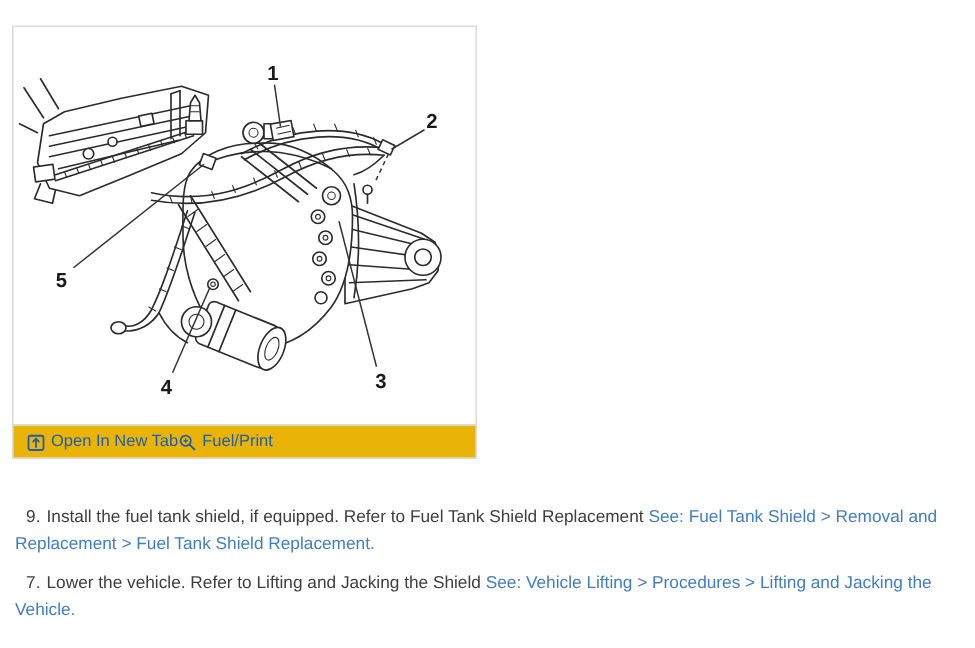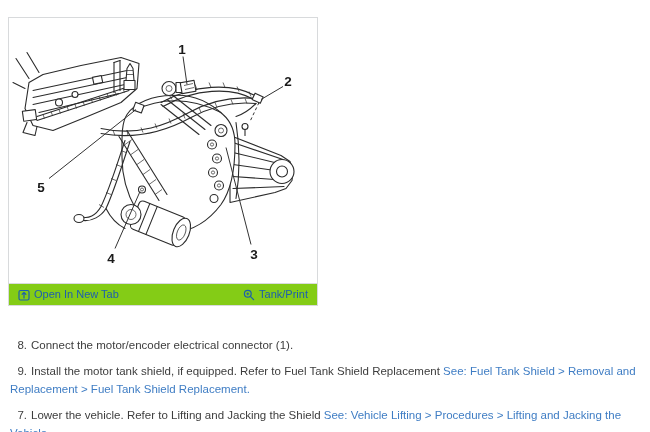--- a/index.html
+++ b/index.html
@@ -8,22 +8,22 @@
     font-family:"Liberation Sans", sans-serif; overflow:hidden;
   }
   .figure-box {
     position:absolute; left:8px; top:17px; width:310px; height:289px;
     border:1px solid #d8dadc; background:#ffffff; box-sizing:border-box;
   }
   .figure-canvas { position:absolute; left:0; top:0; right:0; bottom:22px; }
   svg.diagram { width:100%; height:100%; display:block; }
   .figure-footer {
     position:absolute; left:0; right:0; bottom:0; height:22px;
-    background:#84cc16; border-top:1px solid #d9dbdd;
-    display:flex; align-items:center; justify-content:space-between;
+    background:#eab308; border-top:1px solid #d9dbdd;
+    display:flex; align-items:center; 
     padding:0 9px; box-sizing:border-box;
   }
   .footer-link {
     display:flex; align-items:center; gap:4px;
     color:#1d5fad; font-size:11px; text-decoration:none; cursor:pointer; line-height:1;
   }
   .footer-link svg { display:block; }
   .steps {
     position:absolute; left:10px; top:336px; width:632px;
     color:#3d3d3d; font-size:11.5px; line-height:18px;
@@ -213,22 +213,21 @@
     </a>
     <a class="footer-link">
       <span>
         <svg width="12" height="12" viewBox="0 0 12 12">
           <circle cx="4.8" cy="4.8" r="3.4" fill="none" stroke="#1d5fad" stroke-width="1.2"></circle>
           <line x1="7.4" y1="7.4" x2="10.6" y2="10.6" stroke="#1d5fad" stroke-width="1.3" stroke-linecap="round"></line>
           <line x1="3.4" y1="4.8" x2="6.2" y2="4.8" stroke="#1d5fad" stroke-width="1"></line>
           <line x1="4.8" y1="3.4" x2="4.8" y2="6.2" stroke="#1d5fad" stroke-width="1"></line>
         </svg>
       </span>
-      <span>Tank/Print</span>
+      <span>Fuel/Print</span>
     </a>
   </div>
 </div>
 
 <div class="steps">
-  <p class="step"><span class="step-num">8.</span><span>Connect the motor/encoder electrical connector (1).</span></p>
-  <p class="step"><span class="step-num">9.</span><span>Install the motor tank shield, if equipped. Refer to Fuel Tank Shield Replacement </span><a>See: Fuel Tank Shield &gt; Removal and Replacement &gt; Fuel Tank Shield Replacement.</a></p>
+  <p class="step"><span class="step-num">9.</span><span>Install the fuel tank shield, if equipped. Refer to Fuel Tank Shield Replacement </span><a>See: Fuel Tank Shield &gt; Removal and Replacement &gt; Fuel Tank Shield Replacement.</a></p>
   <p class="step"><span class="step-num">7.</span><span>Lower the vehicle. Refer to Lifting and Jacking the Shield </span><a>See: Vehicle Lifting &gt; Procedures &gt; Lifting and Jacking the Vehicle.</a></p>
 </div>
 
 </body></html>

